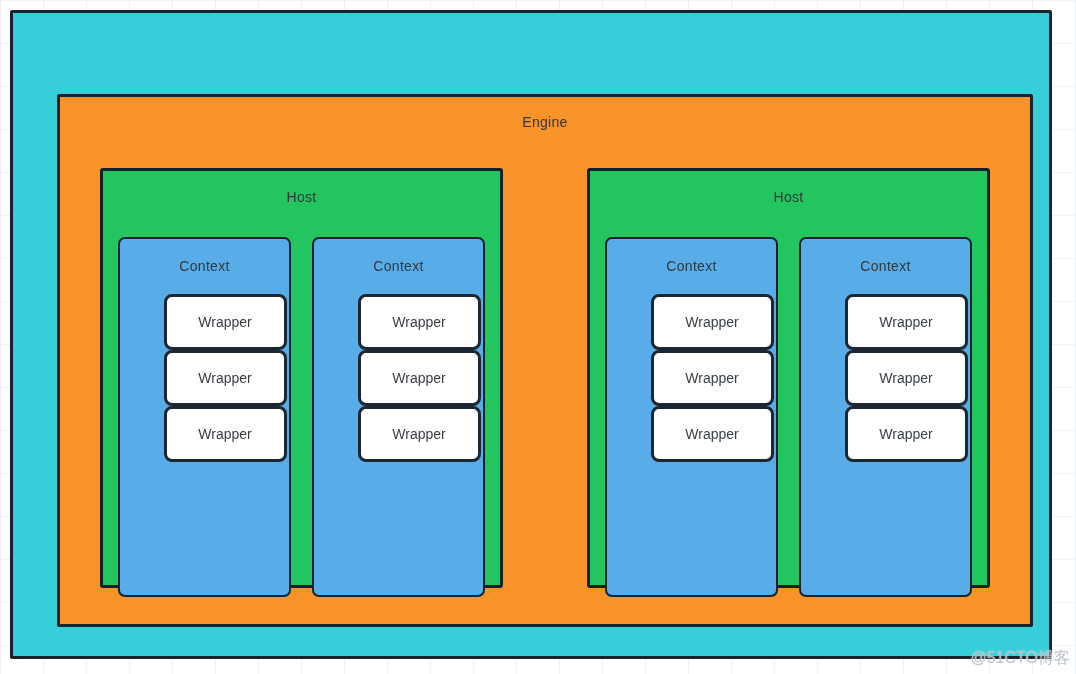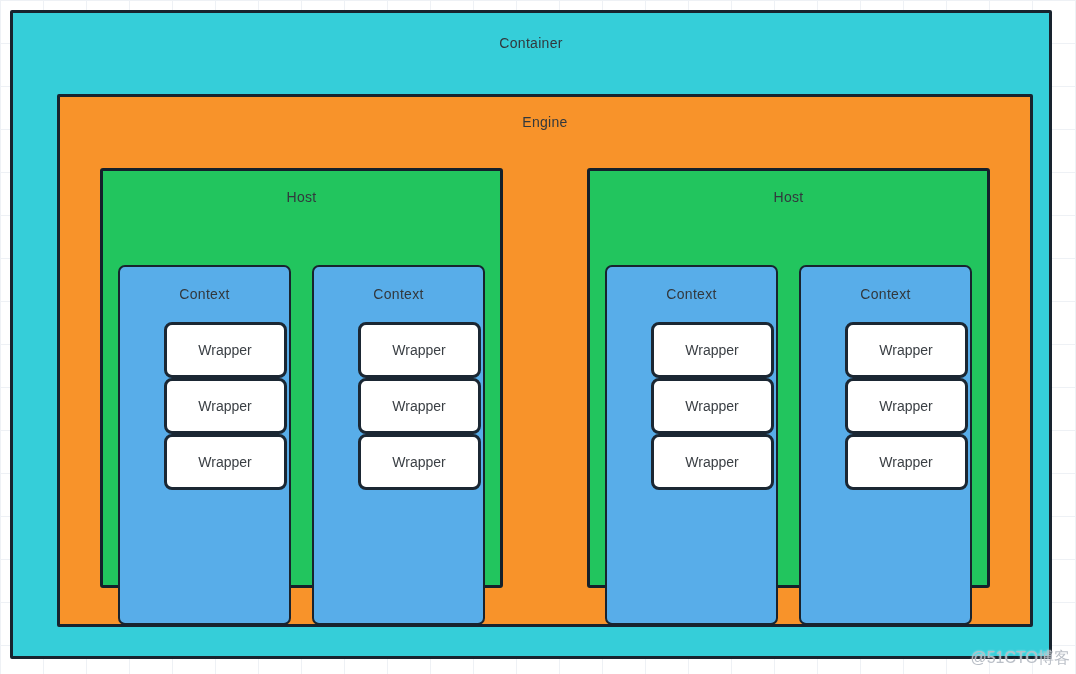--- a/index.html
+++ b/index.html
@@ -62,21 +62,20 @@
     display: flex;
     justify-content: center;
     gap: 21px;
   }
   .context-box {
     width: 173px; height: 360px;
     background: #58ade9;
     border: 2px solid #18232e;
     border-radius: 7px;
     box-sizing: border-box;
-    margin-top: 28px;
   }
   .context-label { margin-top: 19px; }
   .wrappers-col {
     display: flex;
     flex-direction: column;
     align-items: center;
     margin-top: 20px;
     padding-left: 41px;
   }
   .wrapper-box {
@@ -101,21 +100,20 @@
     z-index: 5;
     user-select: none;
   }
 </style>
 </head>
 <body>
 
 <div class="stage">
 
   <div class="container-box">
-    <div class="box-label container-label">Container</div>
 
     <div class="engine-box">
       <div class="box-label engine-label">Engine</div>
 
       <div class="host-box host-1">
         <div class="box-label host-label">Host</div>
         <div class="contexts-row">
           <div class="context-box">
             <div class="box-label context-label">Context</div>
             <div class="wrappers-col">

